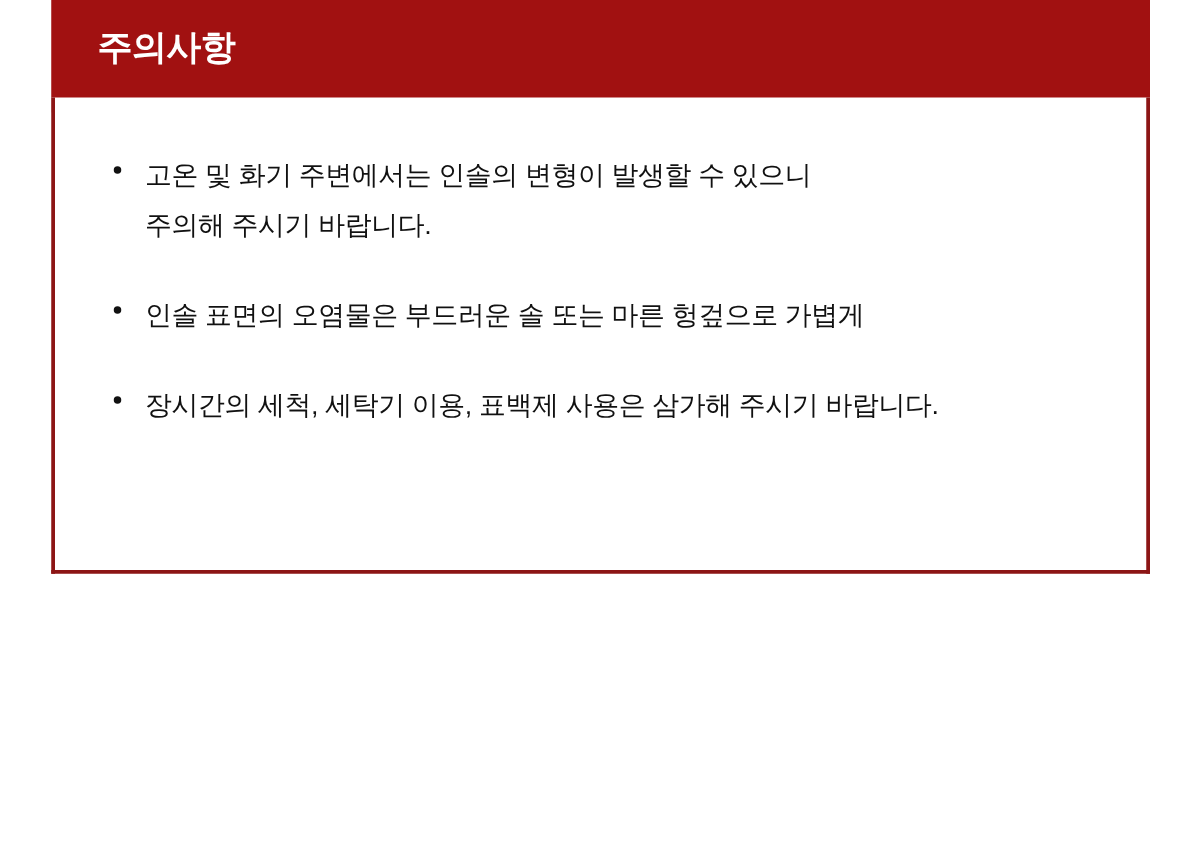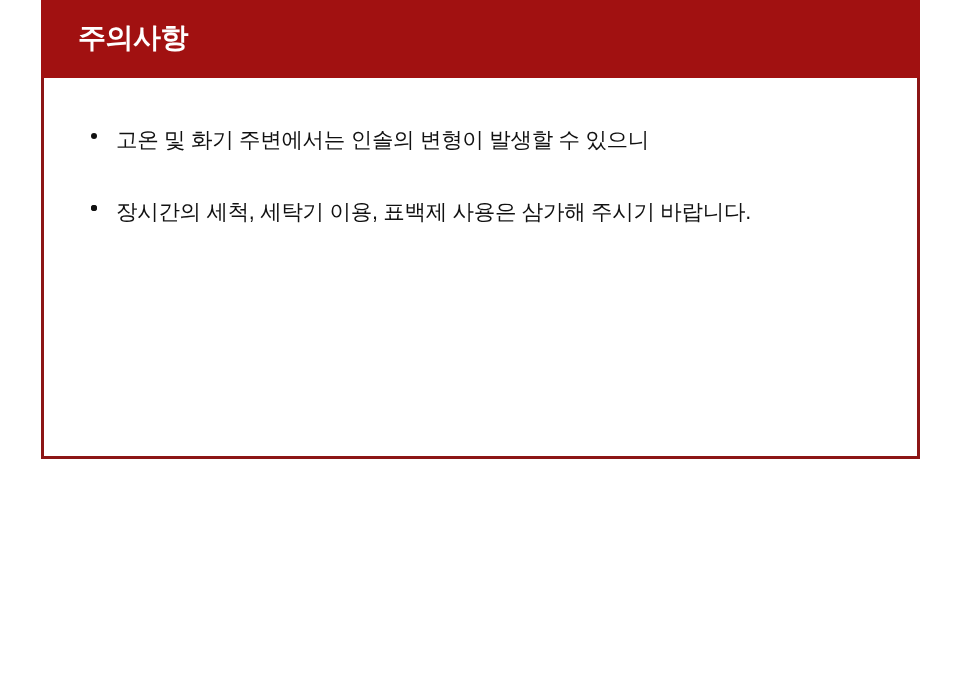--- a/index.html
+++ b/index.html
@@ -102,24 +102,26 @@
   <div class="notice-header">
     <div class="notice-header-title">주의사항</div>
   </div>
 
   <div class="notice-body">
     <div class="notice-list">
 
       <div class="notice-item">
         <span class="notice-bullet"></span>
         <div class="notice-line">고온 및 화기 주변에서는 인솔의 변형이 발생할 수 있으니</div>
+        <div class="notice-line">주의해 주시기 바랍니다.</div>
       </div>
 
       <div class="notice-item">
         <span class="notice-bullet"></span>
+        <div class="notice-line">인솔 표면의 오염물은 부드러운 솔 또는 마른 헝겊으로 가볍게</div>
       </div>
 
       <div class="notice-item">
         <span class="notice-bullet"></span>
         <div class="notice-line">장시간의 세척, 세탁기 이용, 표백제 사용은 삼가해 주시기 바랍니다.</div>
       </div>
 
     </div>
   </div>
 

